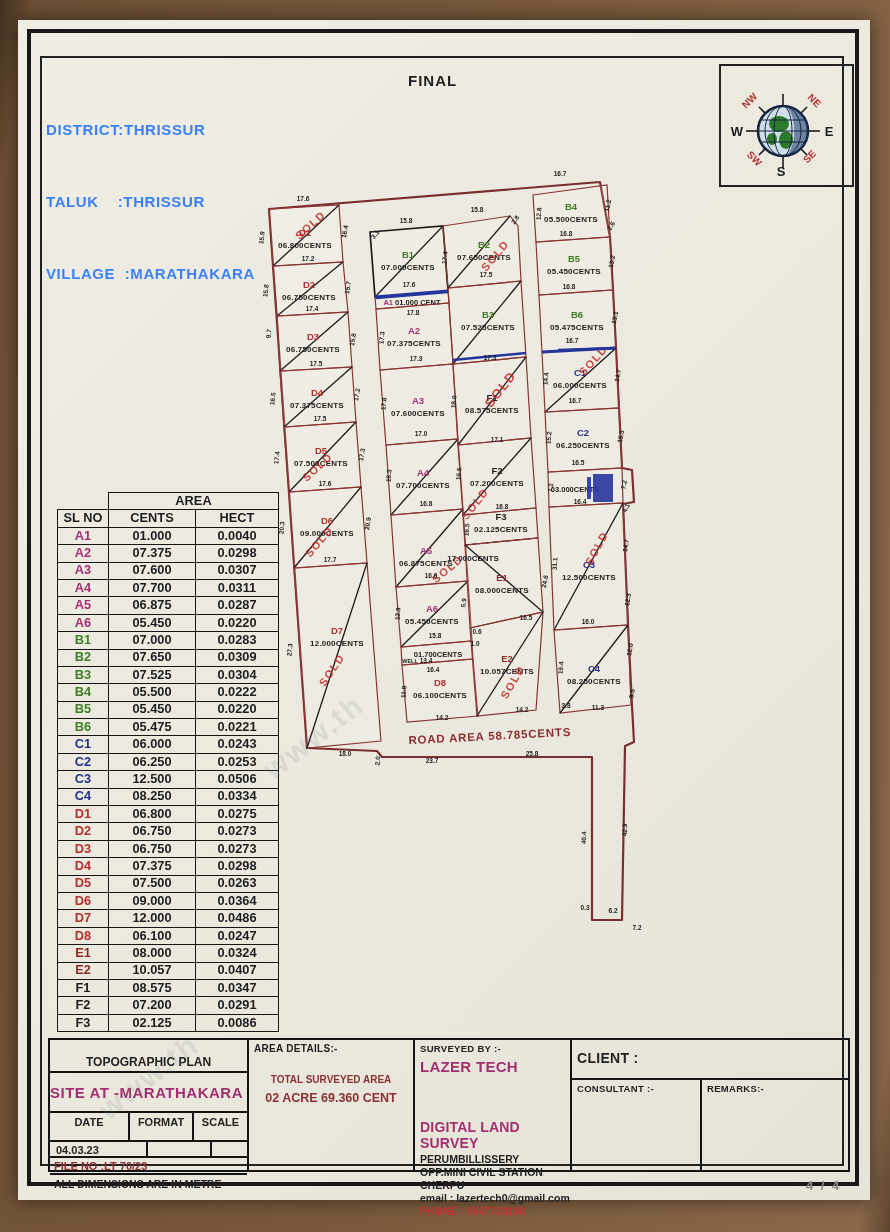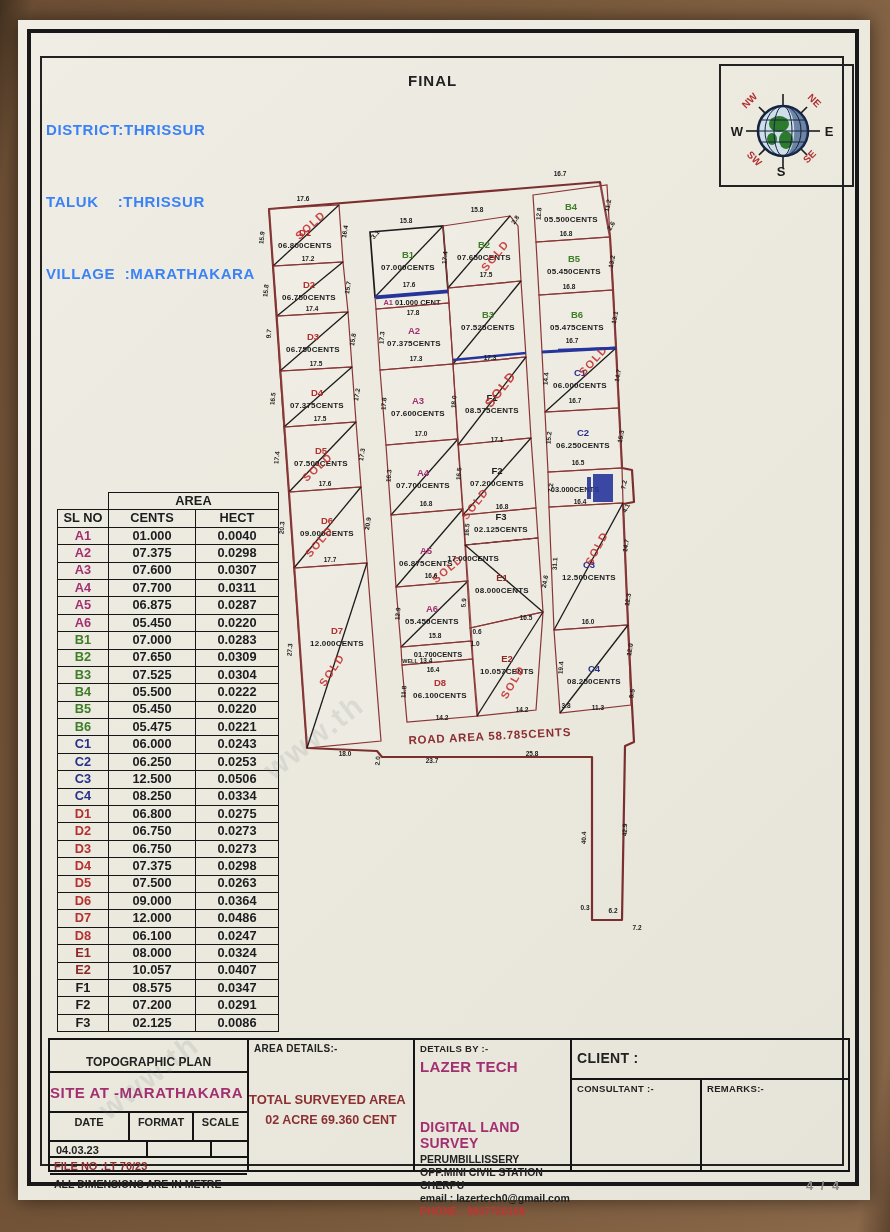--- a/index.html
+++ b/index.html
@@ -544,26 +544,26 @@
         <div class="rline bline" style="width:78px;text-align:left;font-size:11px;padding:2px 12px 0 6px;">04.03.23</div>
         <div class="rline bline" style="width:62px;"></div>
         <div class="bline" style="flex:1;"></div>
       </div>
       <div class="bline maroon" style="font-size:11px;padding:2px 0 1px 4px;">FILE NO :LT 70/23</div>
       <div style="font-size:10.5px;padding:3px 0 0 4px;">ALL DIMENSIONS ARE IN METRE</div>
     </div>
 
     <div class="cell rline" style="left:199px;top:0;width:166px;height:130px;">
       <div class="small-lab" style="padding:3px 0 0 5px;font-size:10px;">AREA DETAILS:-</div>
-      <div class="maroon" style="text-align:left;font-size:13px;margin-top:38px;">TOTAL SURVEYED AREA</div>
+      <div class="maroon" style="text-align:center;font-size:10px;margin-top:20px;">TOTAL SURVEYED AREA</div>
       <div class="maroon" style="text-align:center;font-size:12.5px;margin-top:6px;">02 ACRE 69.360 CENT</div>
     </div>
 
     <div class="cell rline" style="left:365px;top:0;width:157px;height:130px;">
-      <div class="small-lab" style="padding:3px 0 0 5px;font-size:9.5px;">DETAILS BY :-</div>
+      <div class="small-lab" style="padding:3px 0 0 5px;font-size:9.5px;">SURVEYED BY :-</div>
       <div class="magenta" style="font-size:15px;padding:4px 0 0 5px;letter-spacing:.3px;">LAZER TECH</div>
       <div class="magenta" style="font-size:14px;padding:0 0 0 5px;letter-spacing:.2px;margin-top:44px;">DIGITAL LAND SURVEY</div>
       <div style="font-size:10.5px;padding:2px 0 0 5px;">PERUMBILLISSERY</div>
       <div style="font-size:10.5px;padding:1px 0 0 5px;">OPP.MINI CIVIL STATION</div>
       <div style="font-size:10.5px;padding:1px 0 0 5px;">CHERPU</div>
       <div style="font-size:10.5px;padding:1px 0 0 5px;">email : lazertech0@gmail.com</div>
       <div style="font-size:10.5px;padding:1px 0 0 5px;color:#c03434;">PHONE : 9847720168</div>
     </div>
 
     <div class="cell bline" style="left:522px;top:0;width:276px;height:40px;">

